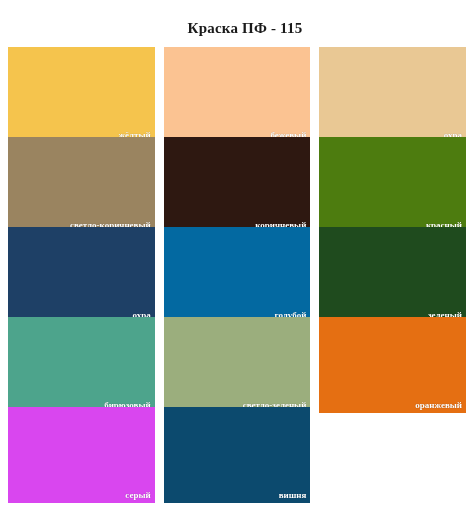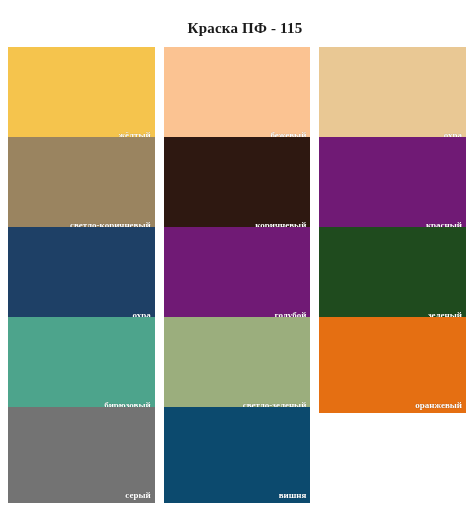--- a/index.html
+++ b/index.html
@@ -79,42 +79,42 @@
       </div>
       <div class="swatch" style="background-color: rgb(233, 200, 148);">
         <span class="swatch-label">охра</span>
       </div>
       <div class="swatch" style="background-color: rgb(154, 132, 96);">
         <span class="swatch-label">светло-коричневый</span>
       </div>
       <div class="swatch" style="background-color: rgb(46, 24, 17);">
         <span class="swatch-label">коричневый</span>
       </div>
-      <div class="swatch" style="background-color: #701a75;">
+      <div class="swatch" style="background-color: #4d7c0f;">
         <span class="swatch-label">красный</span>
       </div>
       <div class="swatch" style="background-color: rgb(30, 64, 102);">
         <span class="swatch-label">охра</span>
       </div>
-      <div class="swatch" style="background-color: #701a75; padding-left: 28px;">
+      <div class="swatch" style="background-color: #0369a1; padding-left: 28px;">
         <span class="swatch-label">голубой</span>
       </div>
       <div class="swatch" style="background-color: rgb(31, 75, 30);">
         <span class="swatch-label">зеленый</span>
       </div>
       <div class="swatch" style="background-color: rgb(77, 164, 140);">
         <span class="swatch-label">бирюзовый</span>
       </div>
       <div class="swatch" style="background-color: rgb(155, 174, 125);">
         <span class="swatch-label">светло-зеленый</span>
       </div>
       <div class="swatch" style="background-color: rgb(229, 111, 18);">
         <span class="swatch-label">оранжевый</span>
       </div>
-      <div class="swatch" style="background-color: #737373;">
+      <div class="swatch" style="background-color: #d946ef;">
         <span class="swatch-label">серый</span>
       </div>
       <div class="swatch" style="background-color: #0c4a6e;">
         <span class="swatch-label">вишня</span>
       </div>
     </div>
 
 </div>
 
 </body></html>

